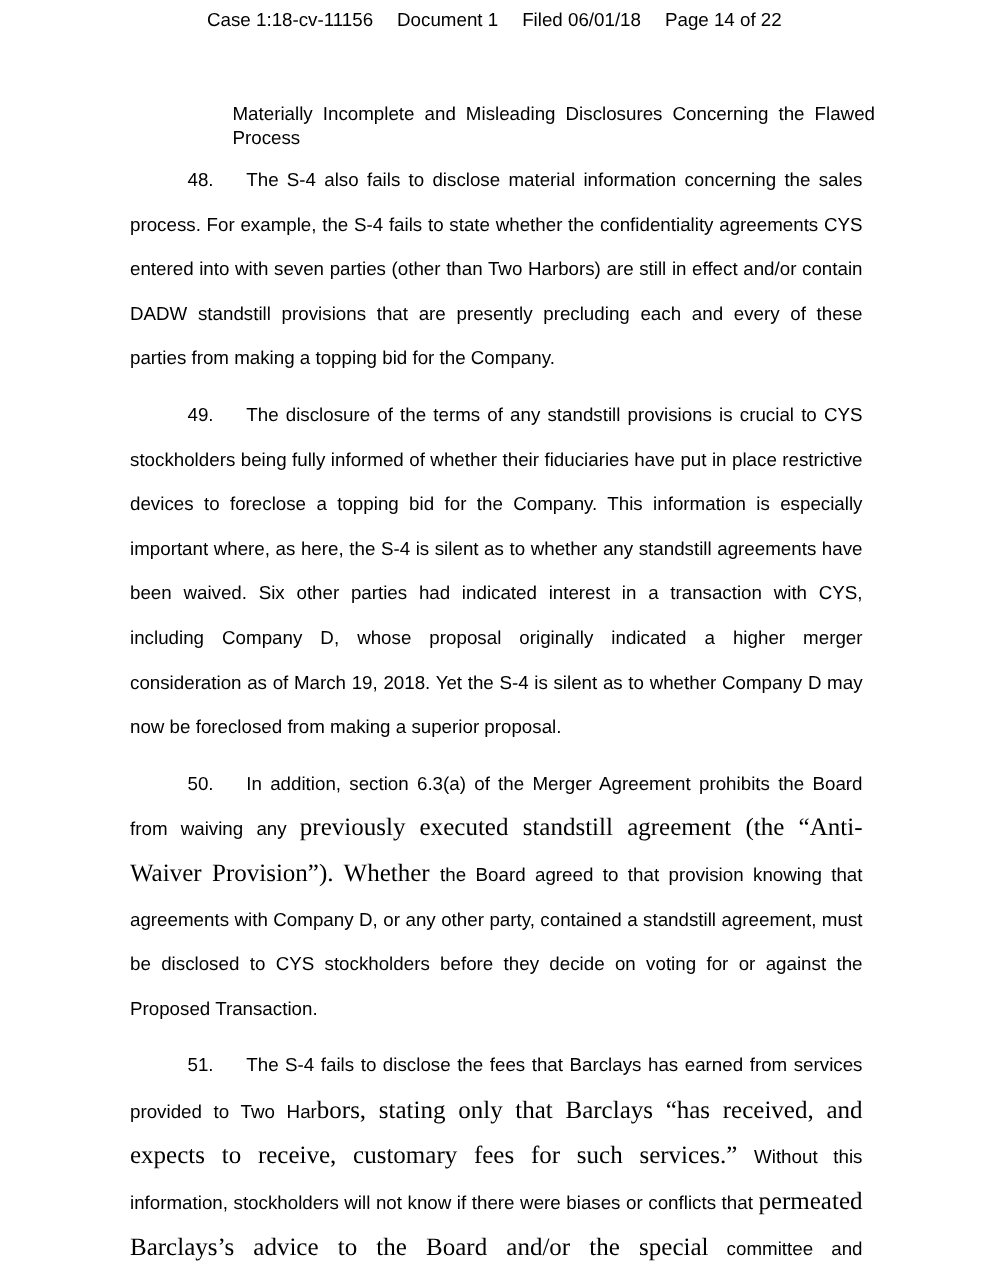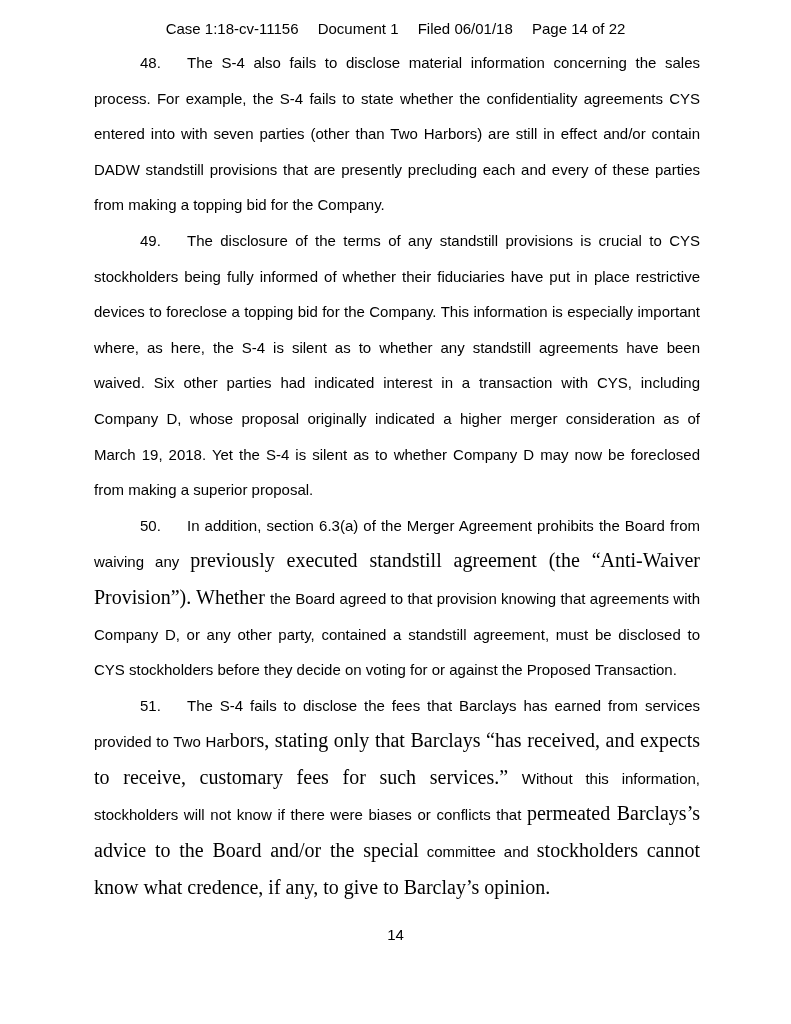--- a/index.html
+++ b/index.html
@@ -11,42 +11,42 @@
     position: relative;
     width: 791px;
     height: 1024px;
     background: #ffffff;
     color: #000000;
     font-family: "Liberation Sans", sans-serif;
     font-size: 15px;
     overflow: hidden;
   }
   .court-header {
-    padding-top: 20px;
+    padding-top: 8px;
     text-align: center;
     font-size: 15px;
     line-height: 18px;
     white-space: nowrap;
   }
   .court-header span + span {
     margin-left: 15px;
   }
   .doc-body {
     margin-left: 94px;
     margin-right: 91px;
   }
   .section-heading {
     margin-left: 92px;
     margin-top: 56px;
     line-height: 19px;
     text-align: justify;
     text-justify: inter-word;
   }
   .para {
-    margin: 0;
+    margin: 10px;
     text-align: justify;
     text-justify: inter-word;
     text-indent: 46px;
     line-height: 35.6px;
   }
   .para.first {
     margin-top: 7px;
   }
   .para .num {
     display: inline-block;
@@ -73,20 +73,21 @@
 <div class="page">
 
   <div class="court-header">
     <span>Case 1:18-cv-11156</span>
     <span>Document 1</span>
     <span>Filed 06/01/18</span>
     <span>Page 14 of 22</span>
   </div>
 
   <div class="doc-body">
+    <div class="section-heading">Materially Incomplete and Misleading Disclosures Concerning the Flawed Process</div>
 
     <p class="para first"><span class="num sans">48.</span><span class="sans">The S-4 also fails to disclose material information concerning the sales process. For example, the S-4 fails to state whether the confidentiality agreements CYS entered into with seven parties (other than Two Harbors) are still in effect and/or contain DADW standstill provisions that are presently precluding each and every of these parties from making a topping bid for the Company.</span></p>
     <p class="para"><span class="num sans">49.</span><span class="sans">The disclosure of the terms of any standstill provisions is crucial to CYS stockholders being fully informed of whether their fiduciaries have put in place restrictive devices to foreclose a topping bid for the Company. This information is especially important where, as here, the S-4 is silent as to whether any standstill agreements have been waived. Six other parties had indicated interest in a transaction with CYS, including Company D, whose proposal originally indicated a higher merger consideration as of March 19, 2018. Yet the S-4 is silent as to whether Company D may now be foreclosed from making a superior proposal.</span></p>
     <p class="para"><span class="num sans">50.</span><span class="sans">In addition, section 6.3(a) of the Merger Agreement prohibits the Board from waiving any </span><span class="serif">previously executed standstill agreement (the “Anti-Waiver Provision”). Whether </span><span class="sans">the Board agreed to that provision knowing that agreements with Company D, or any other party, contained a standstill agreement, must be disclosed to CYS stockholders before they decide on voting for or against the Proposed Transaction.</span></p>
     <p class="para"><span class="num sans">51.</span><span class="sans">The S-4 fails to disclose the fees that Barclays has earned from services provided to Two Har</span><span class="serif">bors, stating only that Barclays “has received, and expects to receive, customary fees for such services.” </span><span class="sans">Without this information, stockholders will not know if there were biases or conflicts that </span><span class="serif">permeated Barclays’s advice to the Board and/or the special</span><span class="sans"> committee and </span><span class="serif">stockholders cannot know what credence, if any, to give to Barclay’s opinion.</span></p>
   </div>
 
   <div class="page-number">14</div>
 
 </div>

